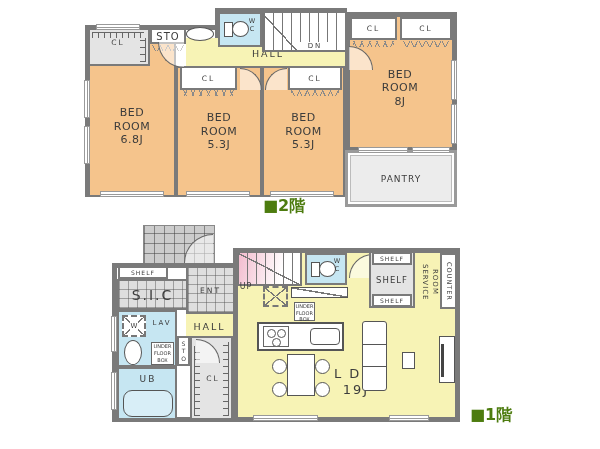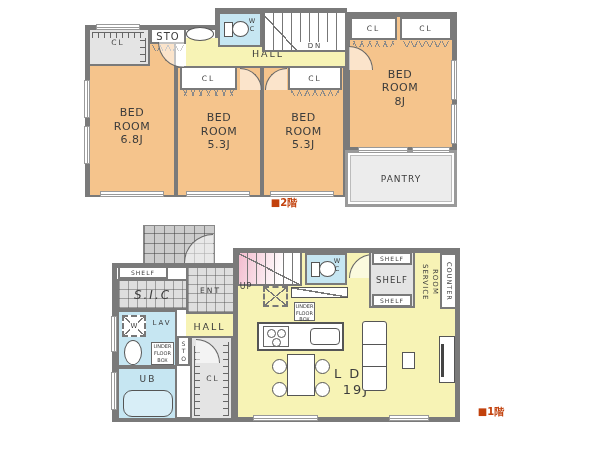--- a/index.html
+++ b/index.html
@@ -38,21 +38,21 @@
       repeating-linear-gradient(65deg,transparent 0 2.5px,#8a8a8a 2.5px 3.5px,transparent 3.5px 7px),
       repeating-linear-gradient(-65deg,transparent 0 2.5px,#8a8a8a 2.5px 3.5px,transparent 3.5px 7px);}
   .comb-t{border-top:1px solid #666;background:repeating-linear-gradient(90deg,#666 0 1px,transparent 1px 6px);}
   .comb-l{border-left:1px solid #666;background:repeating-linear-gradient(0deg,#666 0 1px,transparent 1px 7px);}
   .comb-r{border-right:1px solid #666;background:repeating-linear-gradient(0deg,#666 0 1px,transparent 1px 7px);}
   .vtext{writing-mode:vertical-lr;}
   .tank{position:absolute;left:0;top:3px;width:7px;height:13px;border:1px solid #555;background:#fff;}
   .bowl{position:absolute;left:8px;top:2px;width:15px;height:14px;border:1px solid #555;border-radius:50%;background:#fff;}
   .burner{position:absolute;width:7px;height:7px;border:1px solid #555;border-radius:50%;background:#fff;}
   .chair{position:absolute;width:13px;height:13px;border:1.5px solid #555;border-radius:50%;background:#fff;}
-  .floorlbl{font-size:10px;font-weight:600;color:#c2410c;}
+  .floorlbl{font-size:16px;font-weight:600;color:#4d7c0f;}
 </style>
 </head>
 <body>
 
 <div id="stage">
 
   <div>
     <div class="abs wall" style="left:85px;top:25px;width:262px;height:172px;"></div>
     <div class="abs wall" style="left:215px;top:8px;width:132px;height:49px;"></div>
     <div class="abs wall orange" style="left:345px;top:12px;width:112px;height:140px;"></div>
@@ -149,21 +149,21 @@
     <div class="abs wall yellow" style="left:233px;top:248px;width:227px;height:174px;"></div>
     <div class="abs wall" style="left:112px;top:263px;width:126px;height:159px;"></div>
 
     <div class="abs tile cflex" style="left:186px;top:268px;width:47px;height:44px;border-left:2px solid #7a7a7a;">
       <span class="lbl smlbl">ENT</span>
     </div>
     <div class="abs r2 white cflex" style="left:118px;top:266px;width:50px;height:13px;">
       <span class="lbl" style="font-size:6px;letter-spacing:1px;">SHELF</span>
     </div>
     <div class="abs r2 tile cflex" style="left:117px;top:279px;width:71px;height:31px;">
-      <span class="lbl" style="font-size:12px;letter-spacing:2px;font-style:italic;">S.I.C</span>
+      <span class="lbl" style="font-size:14px;letter-spacing:2px;">S.I.C</span>
     </div>
     <div class="abs yellow cflex" style="left:186px;top:312px;width:47px;height:26px;border-top:2px solid #7a7a7a;">
       <span class="lbl halllbl">HALL</span>
     </div>
     <div class="abs arc" style="left:184px;top:234px;width:29px;height:29px;border-radius:100% 0 0 0;border-right:none;border-bottom:none;"></div>
 
     <div class="abs r2 blue" style="left:117px;top:310px;width:60px;height:57px;">
       <div class="abs xbox white cflex" style="left:3px;top:3px;width:24px;height:22px;">
         <span class="lbl" style="font-size:7px;background:#fff;padding:0 1px;">W</span>
       </div>

